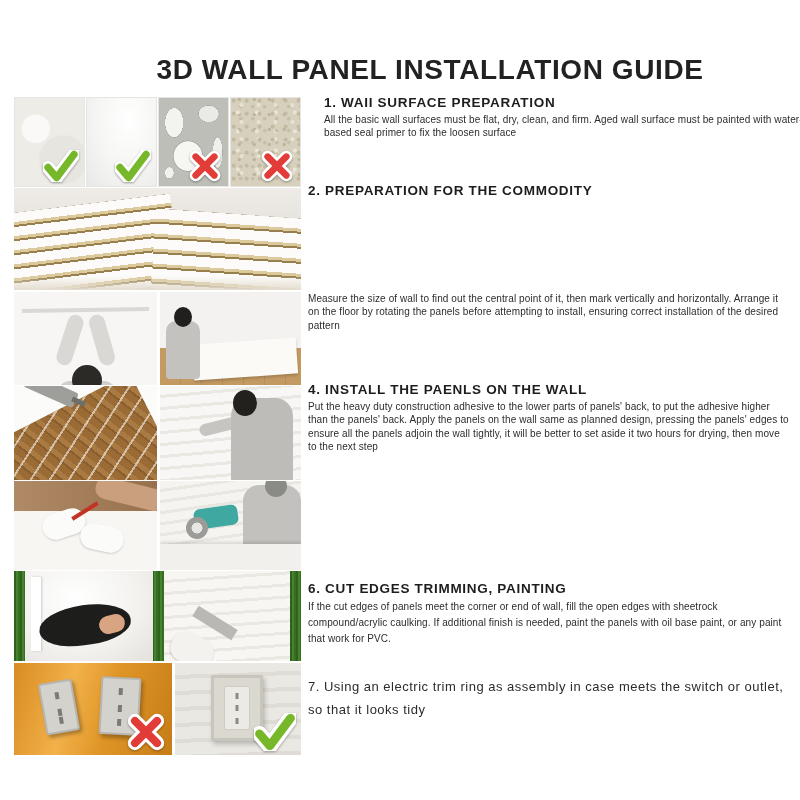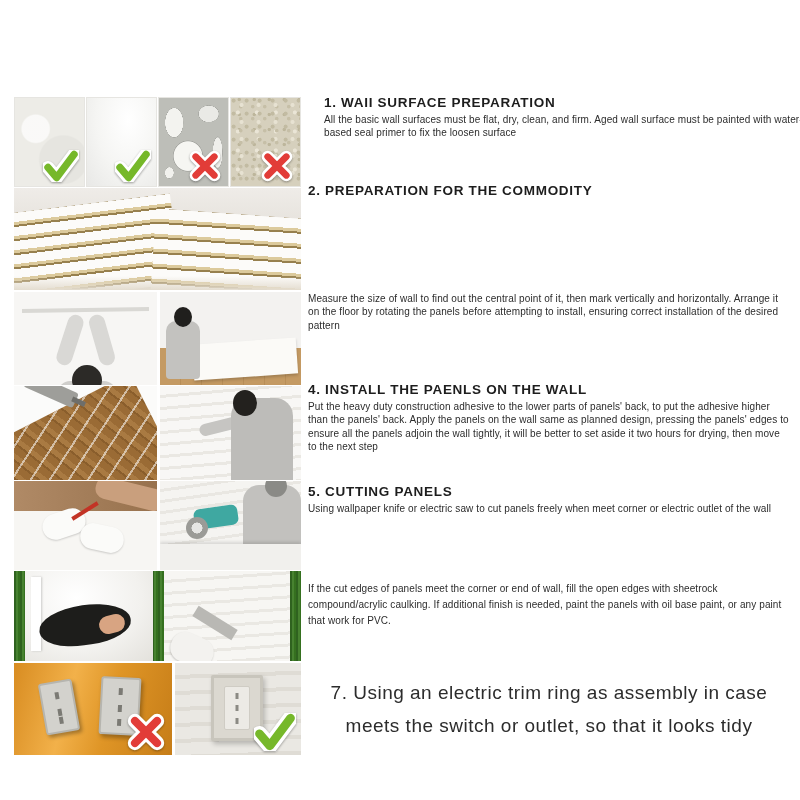--- a/index.html
+++ b/index.html
@@ -16,21 +16,21 @@
     color:#222222;
   }
 
   
   .step { position:absolute; left:308px; width:482px; color:#2c2c2c; }
   .step h2 { font-size:13.5px; font-weight:700; letter-spacing:0.7px; color:#1d1d1d; margin-bottom:3px; }
   .step p  { font-size:10px; line-height:1.34; letter-spacing:0.1px; }
   .s1 { top:95px;margin-left:16px; }  .s2 { top:183px; } .s3 { top:292px; } .s4 { top:382px; }
   .s5 { top:484px; } .s6 { top:581px; } .s7 { top:676px; }
   .s6 p { line-height:1.6; }
-  .s7 p { font-size:19px; line-height:1.75; letter-spacing:0.5px;text-align:center; }
+  .s7 p { font-size:13px; line-height:1.75; letter-spacing:0.5px; }
 
   
   .photos { position:absolute; left:14px; top:97px; width:287px; height:658px; }
   .prow { position:absolute; left:0; width:287px; overflow:hidden; }
   .r1 { top:0;     height:90px;  display:flex; gap:1px; }
   .r2 { top:91px;  height:102px; background:linear-gradient(#efece8,#d7d2c9); }
   .r3 { top:195px; height:93px; }
   .r4 { top:289px; height:94px; }
   .r5 { top:384px; height:89px; }
   .r6 { top:474px; height:90px;
@@ -148,20 +148,21 @@
     border:3px solid #c8c5bc; border-radius:2px; box-shadow:2px 3px 5px rgba(0,0,0,.22); }
   .trimplate { position:absolute; left:10px; top:8px; width:26px; height:44px; background:#eceae5; border:1px solid #cfccc4; border-radius:2px; }
   .trimplate i { position:absolute; left:50%; width:3px; height:6px; background:#8b8a84; transform:translateX(-50%); }
   .trimplate i.p1 { top:6px; } .trimplate i.p2 { top:18px; } .trimplate i.p3 { bottom:5px; }
 </style>
 </head>
 <body>
 
 <div class="page">
 
+  <h1 class="title">3D WALL PANEL INSTALLATION GUIDE</h1>
 
   <div class="photos">
 
     <div class="prow r1">
       <div class="sw sw-smooth1">
         <span class="mark">
           <svg viewBox="0 0 24 22">
               <path d="M3 12 L9 19 L21 3" fill="none" stroke="#ffffff" stroke-width="9" stroke-linecap="round" stroke-linejoin="round"></path>
               <path d="M3 12 L9 19 L21 3" fill="none" stroke="#76b82a" stroke-width="5" stroke-linecap="round" stroke-linejoin="round"></path>
             </svg>
@@ -304,26 +305,23 @@
 
   <section class="step s3">
     <p>Measure the size of wall to find out the central point of it, then mark vertically and horizontally. Arrange it on the floor by rotating the panels before attempting to install, ensuring correct installation of the desired pattern</p>
   </section>
 
   <section class="step s4">
     <h2>4. INSTALL THE PAENLS ON THE WALL</h2>
     <p>Put the heavy duty construction adhesive to the lower parts of panels' back, to put the adhesive higher than the panels' back. Apply the panels on the wall same as planned design, pressing the panels' edges to ensure all the panels adjoin the wall tightly, it will be better to set aside it two hours for drying, then move to the next step</p>
   </section>
 
-  <section class="step s5">
-    <h2>5. CUTTING PANELS</h2>
-    <p>Using wallpaper knife or electric saw to cut panels freely when meet corner or electric outlet of the wall</p>
-  </section>
 
   <section class="step s6">
+    <h2>6. CUT EDGES TRIMMING, PAINTING</h2>
     <p>If the cut edges of panels meet the corner or end of wall, fill the open edges with sheetrock compound/acrylic caulking. If additional finish is needed, paint the panels with oil base paint, or any paint that work for PVC.</p>
   </section>
 
   <section class="step s7">
     <p>7. Using an electric trim ring as assembly in case meets the switch or outlet, so that it looks tidy</p>
   </section>
 
 </div>
 
 </body></html>

